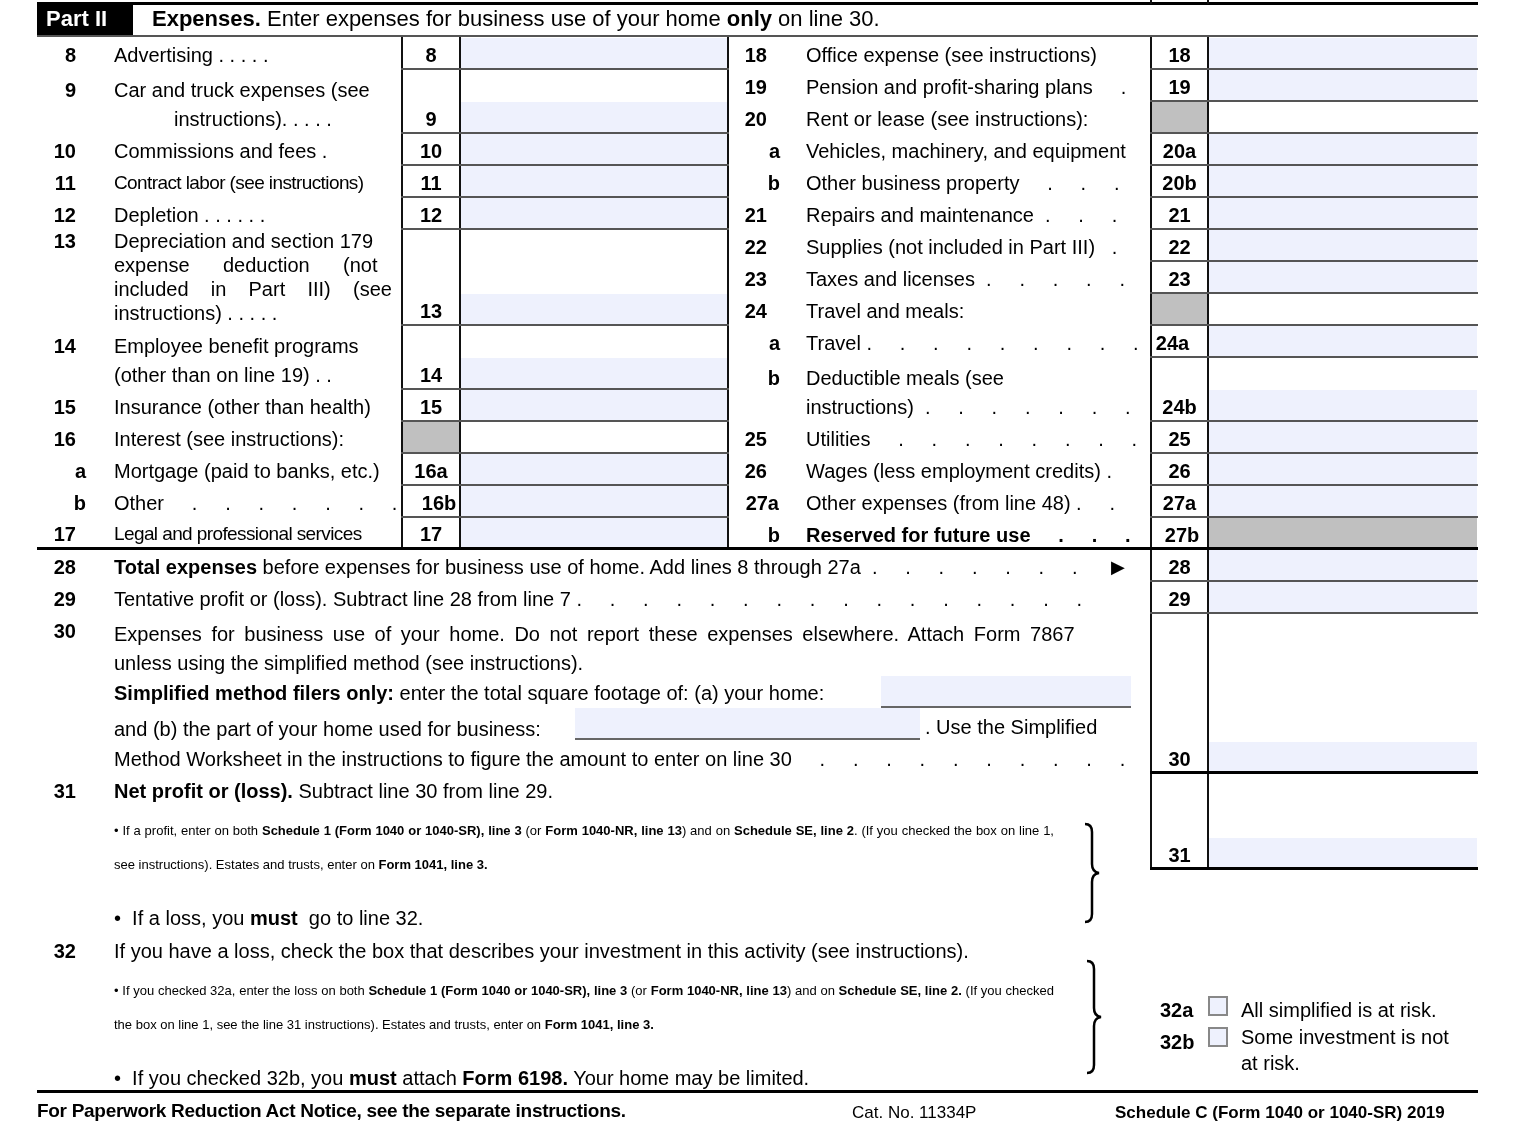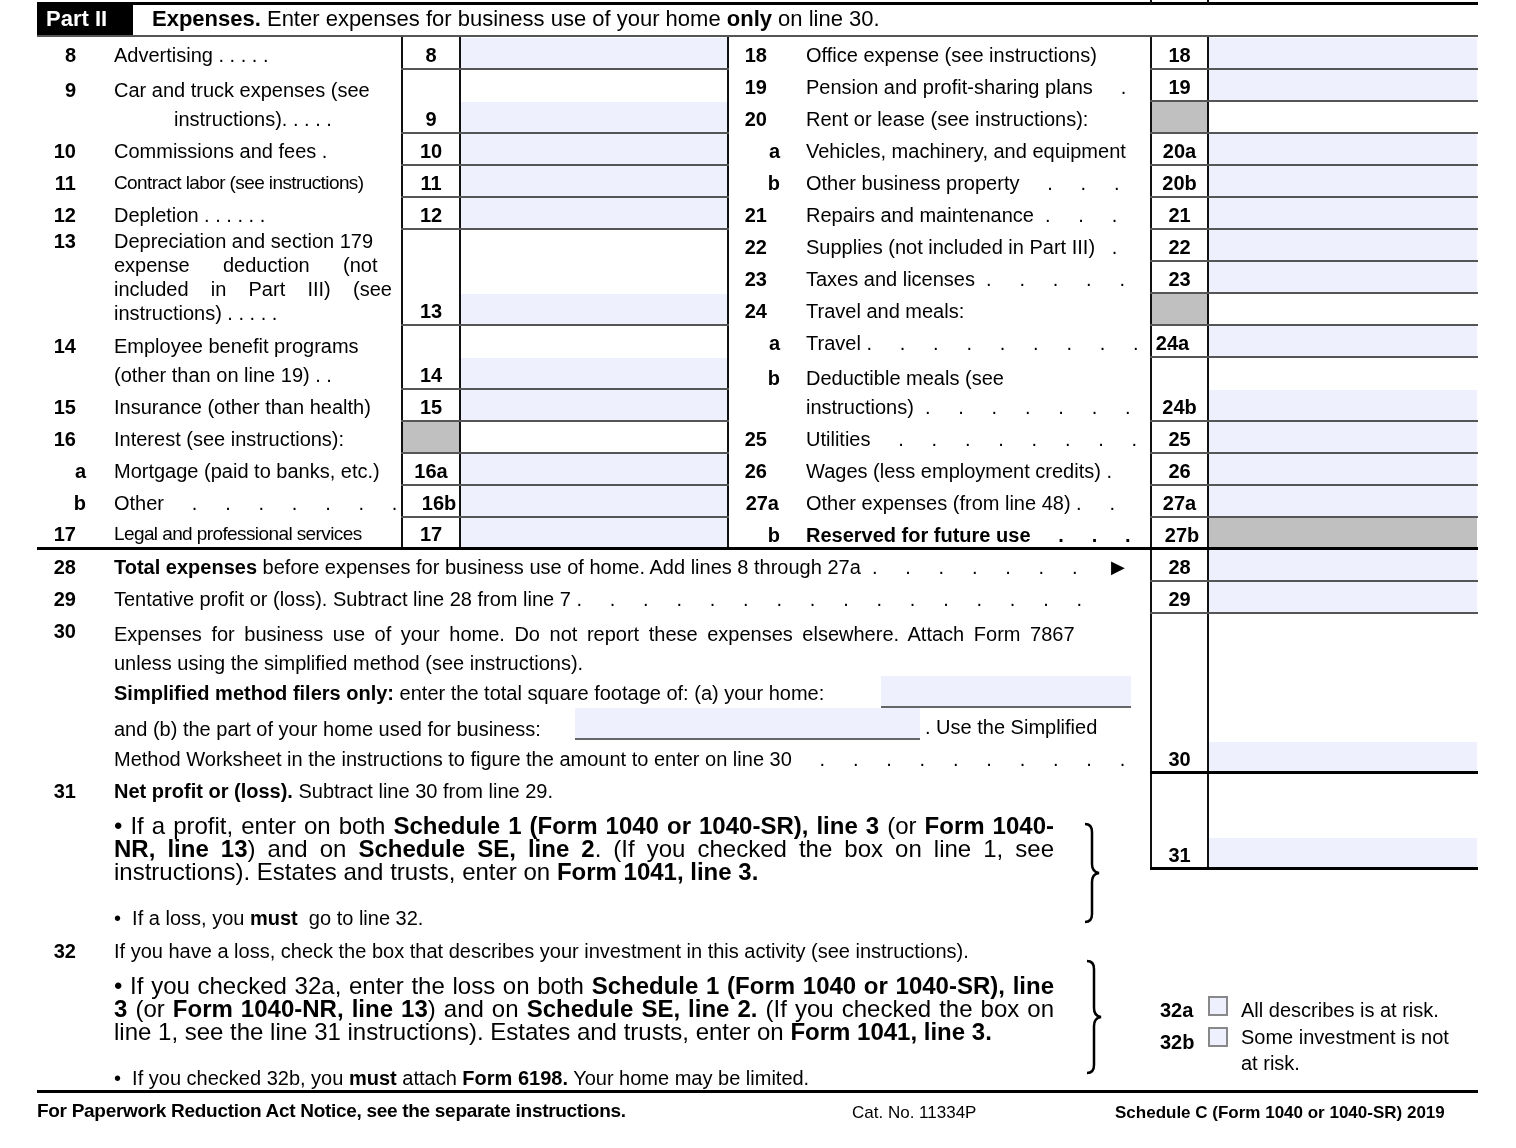--- a/index.html
+++ b/index.html
@@ -8,21 +8,21 @@
   .abs { position: absolute; }
   .txt { position: absolute; font-size: 20px; line-height: 24px; white-space: nowrap; }
   .num { position: absolute; font-size: 20px; line-height: 24px; font-weight: bold; text-align: center; }
   .lnum { position: absolute; font-size: 20px; line-height: 24px; font-weight: bold; text-align: right; width: 40px; }
   .b { font-weight: bold; }
   .field { position: absolute; background: #eef1fd; }
   .shade { position: absolute; background: #c0c0c0; }
   .hline { position: absolute; height: 0; border-top: 2px solid #555; }
   .hline.thick { border-top: 3px solid #000; }
   .vline { position: absolute; width: 0; border-left: 2px solid #111; }
-  .para { position: absolute; font-size: 24px; line-height: 23px; }
+  .para { position: absolute; font-size: 13px; line-height: 34px; }
   .check { position: absolute; width: 20px; height: 20px; background: #eef1fd; border: 2px solid #888; box-sizing: border-box; }
 </style>
 </head>
 <body>
 
 <div class="abs" style="left:37px; top:2px; width:1441px; height:3px; background:#000;"></div>
 <div class="abs" style="left:37px; top:4px; width:96px; height:32px; background:#000;"></div>
 <div class="txt b" style="left:46px; top:7px; color:#fff; font-size:22px;">Part II</div>
 <div class="txt" style="left:152px; top:7px; font-size:22px;">
   <span class="b">Expenses.</span><span> Enter expenses for business use of your home </span><span class="b">only</span><span> on line 30.</span>
@@ -258,21 +258,21 @@
   <span>31 instructions). Estates and trusts, enter on </span><span class="b">Form 1041, line 3.</span>
 </div>
 <div class="txt" style="left:114px; top:1066px; white-space:pre;"><span>•  If you checked 32b, you </span><span class="b">must</span><span> attach </span><span class="b">Form 6198.</span><span> Your home may be limited.</span></div>
 
 <svg class="abs" style="left:1084px; top:959px;" width="20" height="116" viewBox="0 0 20 116">
   <path d="M3 2 Q10 2 10 10 L10 49 Q10 57 17 58 Q10 59 10 67 L10 106 Q10 114 3 114" fill="none" stroke="#000" stroke-width="2.5"></path>
 </svg>
 
 <div class="txt b" style="left:1160px; top:998px;">32a</div>
 <div class="check" style="left:1208px; top:996px;"></div>
-<div class="txt" style="left:1241px; top:998px;">All describes is at risk.</div>
+<div class="txt" style="left:1241px; top:998px;">All simplified is at risk.</div>
 
 <div class="txt b" style="left:1160px; top:1030px;">32b</div>
 <div class="check" style="left:1208px; top:1027px;"></div>
 <div class="txt" style="left:1241px; top:1025px;">Some investment is not</div>
 <div class="txt" style="left:1241px; top:1051px;">at risk.</div>
 
 <div class="abs" style="left:37px; top:1090px; width:1441px; height:3px; background:#000;"></div>
 <div class="txt b" style="left:37px; top:1099px; font-size:19px; letter-spacing:-0.3px;">For Paperwork Reduction Act Notice, see the separate instructions.</div>
 <div class="txt" style="left:852px; top:1101px; font-size:17px;">Cat. No. 11334P</div>
 <div class="txt b" style="left:1115px; top:1101px; font-size:17px;">Schedule C (Form 1040 or 1040-SR) 2019</div>

